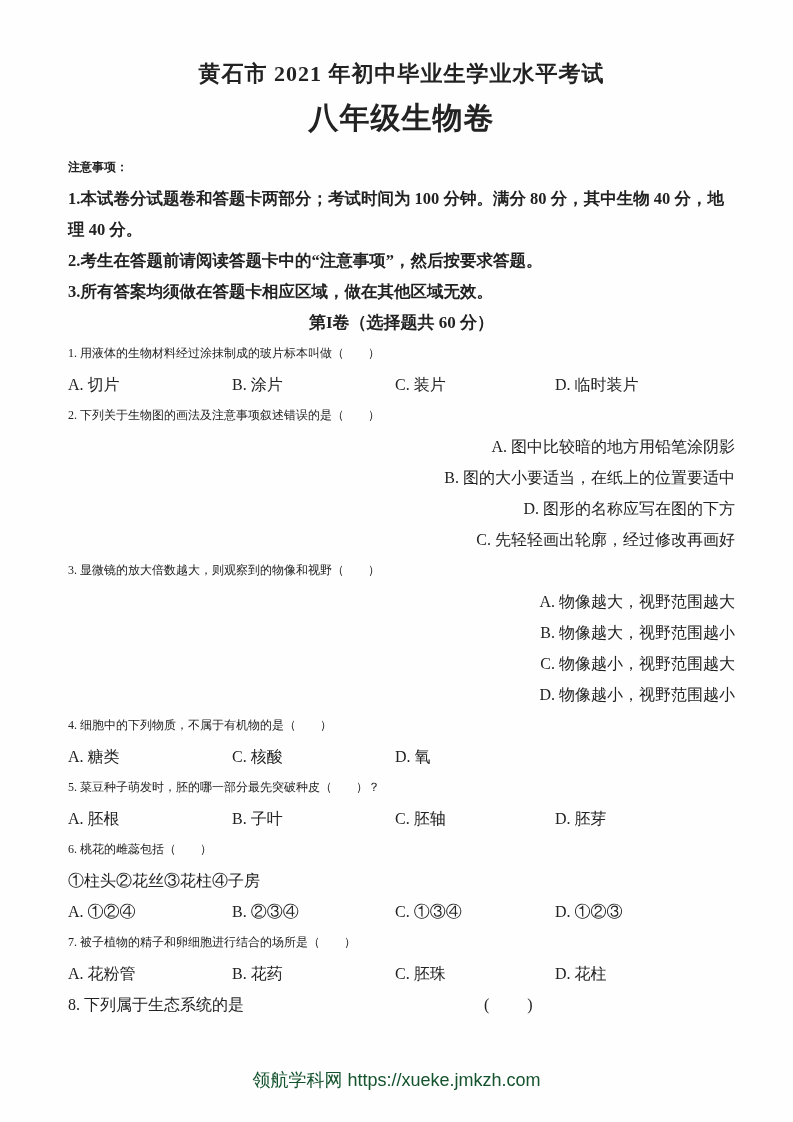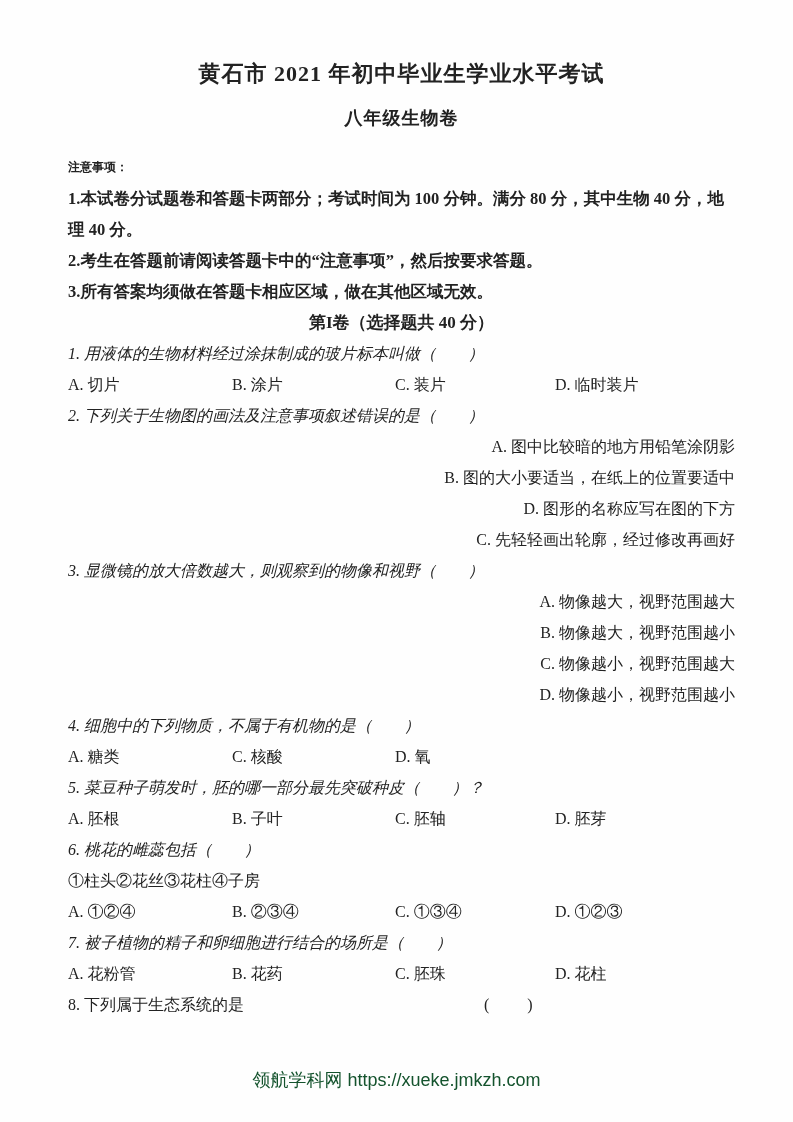--- a/index.html
+++ b/index.html
@@ -20,21 +20,21 @@
     padding: 56px 58px 0 68px;
   }
   .exam-title {
     font-size: 22px;
     font-weight: bold;
     text-align: center;
     line-height: 36px;
     letter-spacing: 1px;
   }
   .exam-subtitle {
-    font-size: 18px;
+    font-size: 30px;
     font-weight: bold;
     text-align: center;
     line-height: 36px;
     margin-top: 8px;
     letter-spacing: 1px;
   }
   .notice-heading {
     margin-top: 16px;
     font-size: 12px;
     font-weight: bold;
@@ -45,23 +45,22 @@
     font-weight: bold;
     line-height: 31px;
   }
   .section-heading {
     font-size: 17px;
     font-weight: bold;
     text-align: center;
     line-height: 31px;
   }
   .q-stem {
-    font-size: 16px;
+    font-size: 12px;
     line-height: 31px;
-    font-style: italic;
   }
   .q-subline {
     font-size: 16px;
     line-height: 31px;
   }
   .opt-row {
     display: grid;
     grid-template-columns: 164px 163px 160px 1fr;
     font-size: 16px;
     line-height: 31px;
@@ -98,21 +97,21 @@
   <div class="content">
 
     <div class="exam-title">黄石市 2021 年初中毕业生学业水平考试</div>
     <div class="exam-subtitle">八年级生物卷</div>
 
     <div class="notice-heading">注意事项：</div>
     <div class="notice-item">1.本试卷分试题卷和答题卡两部分；考试时间为 100 分钟。满分 80 分，其中生物 40 分，地理 40 分。</div>
     <div class="notice-item">2.考生在答题前请阅读答题卡中的“注意事项”，然后按要求答题。</div>
     <div class="notice-item">3.所有答案均须做在答题卡相应区域，做在其他区域无效。</div>
 
-    <div class="section-heading">第I卷（选择题共 40 分）</div>
+    <div class="section-heading">第I卷（选择题共 60 分）</div>
 
     <div>
       <div class="q-stem">1. 用液体的生物材料经过涂抹制成的玻片标本叫做（　　）</div>
       <div class="opt-row">
         <span>A. 切片</span>
         <span>B. 涂片</span>
         <span>C. 装片</span>
         <span>D. 临时装片</span>
       </div>
     </div>

